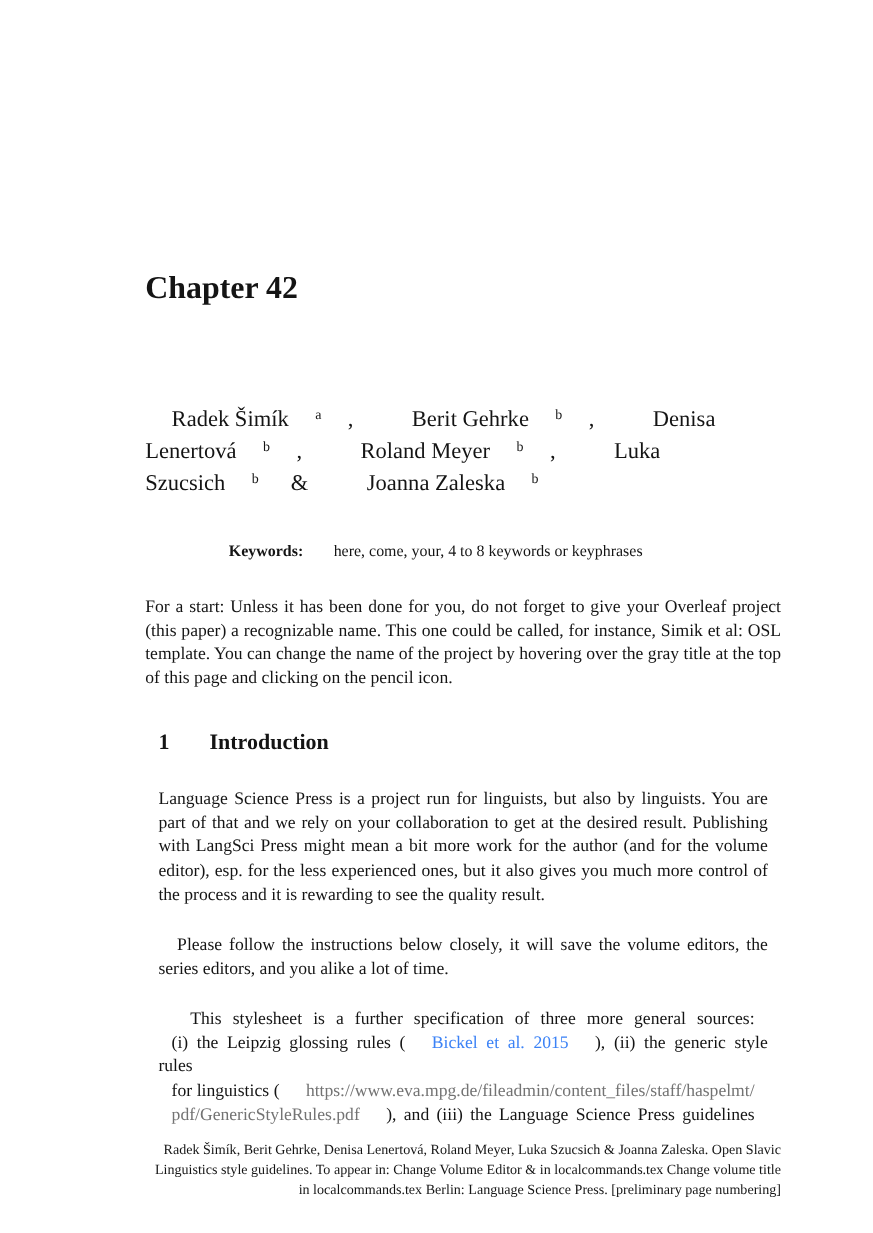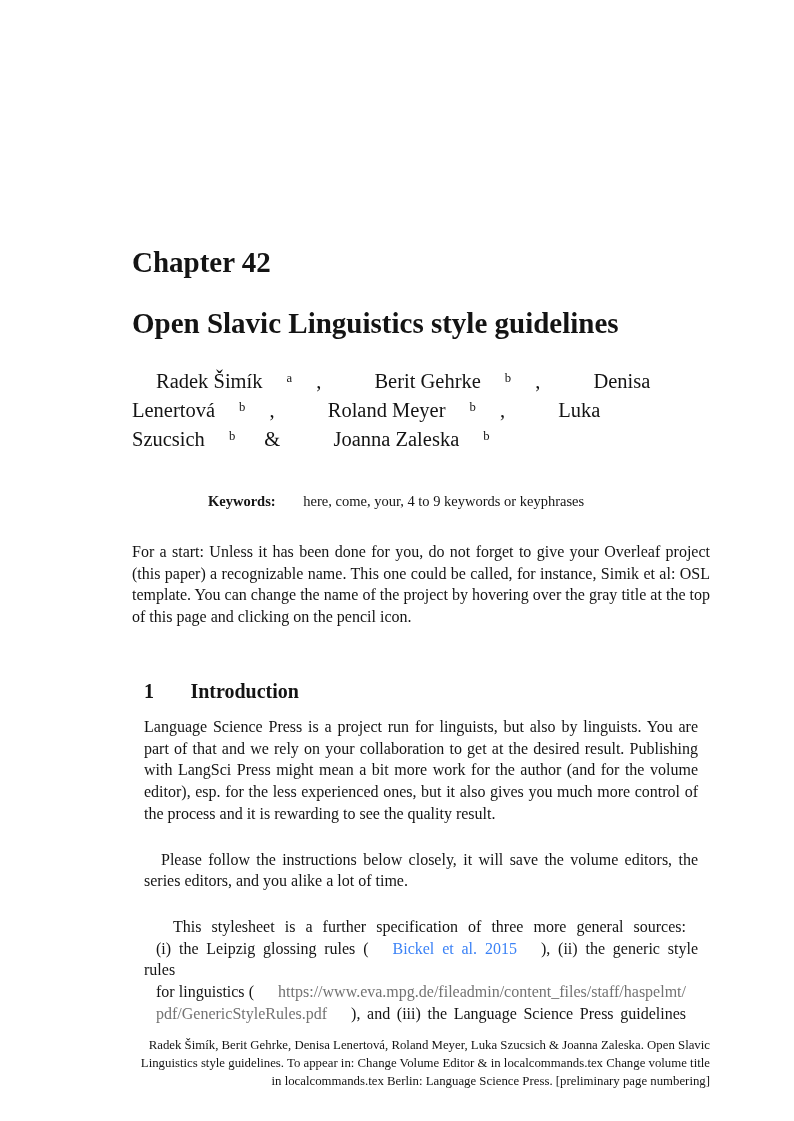--- a/index.html
+++ b/index.html
@@ -58,21 +58,20 @@
     font-size: 16px;
     line-height: 21.7px;
     text-align: justify;
   }
   .note-para { top: 505px; }
   .section-heading {
     top: 626px;
     font-size: 20px;
     font-weight: bold;
     line-height: 26px;
-    margin-top: 16px;
   }
   .section-number { margin-right: 0.62em; }
   .body-flow { top: 668px; }
   .indented { text-indent: 17px; }
   .justify-all { text-align-last: justify; }
   .citation-link {
     color: #3b82f6;
     text-decoration: none;
     cursor: pointer;
   }
@@ -89,27 +88,26 @@
     text-align: right;
   }
 </style>
 </head>
 <body>
 
 <div class="page">
 
   <h1 class="block chapter-heading">Chapter 42</h1>
 
-  <h1 class="block doc-title">Open Slavic Linguistics style guidelines</h1>
 
   <p class="block authors"><span><span>Radek Šimík</span><sup class="aff">a</sup><span>, </span></span><span><span>Berit Gehrke</span><sup class="aff">b</sup><span>, </span></span><span><span>Denisa Lenertová</span><sup class="aff">b</sup><span>, </span></span><span><span>Roland Meyer</span><sup class="aff">b</sup><span>, </span></span><span><span>Luka Szucsich</span><sup class="aff">b</sup><span> &amp; </span></span><span><span>Joanna Zaleska</span><sup class="aff">b</sup><span></span></span></p>
 
 
   <div class="block abstract-block">
-    <p class="keywords-line"><span class="keywords-label">Keywords:</span><span> here, come, your, 4 to 9 keywords or keyphrases</span></p>
+    <p class="keywords-line"><span class="keywords-label">Keywords:</span><span> here, come, your, 4 to 8 keywords or keyphrases</span></p>
   </div>
 
   <p class="block para note-para">For a start: Unless it has been done for you, do not forget to give your Overleaf project (this paper) a recognizable name. This one could be called, for instance, Simik et al: OSL template. You can change the name of the project by hovering over the gray title at the top of this page and clicking on the pencil icon.</p>
 
   <h2 class="block section-heading"><span class="section-number">1</span><span>Introduction</span></h2>
 
   <div class="block body-flow">
     <p class="para">Language Science Press is a project run for linguists, but also by linguists. You are part of that and we rely on your collaboration to get at the desired result. Publishing with LangSci Press might mean a bit more work for the author (and for the volume editor), esp. for the less experienced ones, but it also gives you much more control of the process and it is rewarding to see the quality result.</p>
     <p class="para indented">Please follow the instructions below closely, it will save the volume editors, the series editors, and you alike a lot of time.</p>
     <p class="para indented justify-all"><span>This stylesheet is a further specification of three more general sources:</span><br><span>(i) the Leipzig glossing rules (</span><a class="citation-link">Bickel et al. 2015</a><span>), (ii) the generic style rules</span><br><span>for linguistics (</span><a class="url-link">https://www.eva.mpg.de/fileadmin/content_files/staff/haspelmt/</a><br><a class="url-link">pdf/GenericStyleRules.pdf</a><span>), and (iii) the Language Science Press guidelines</span></p>

